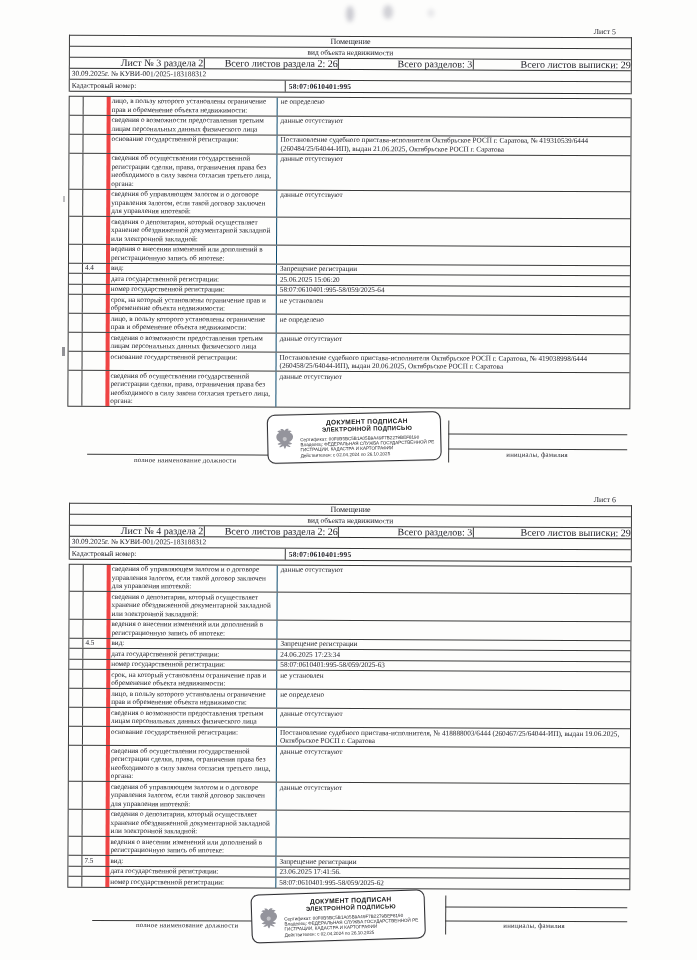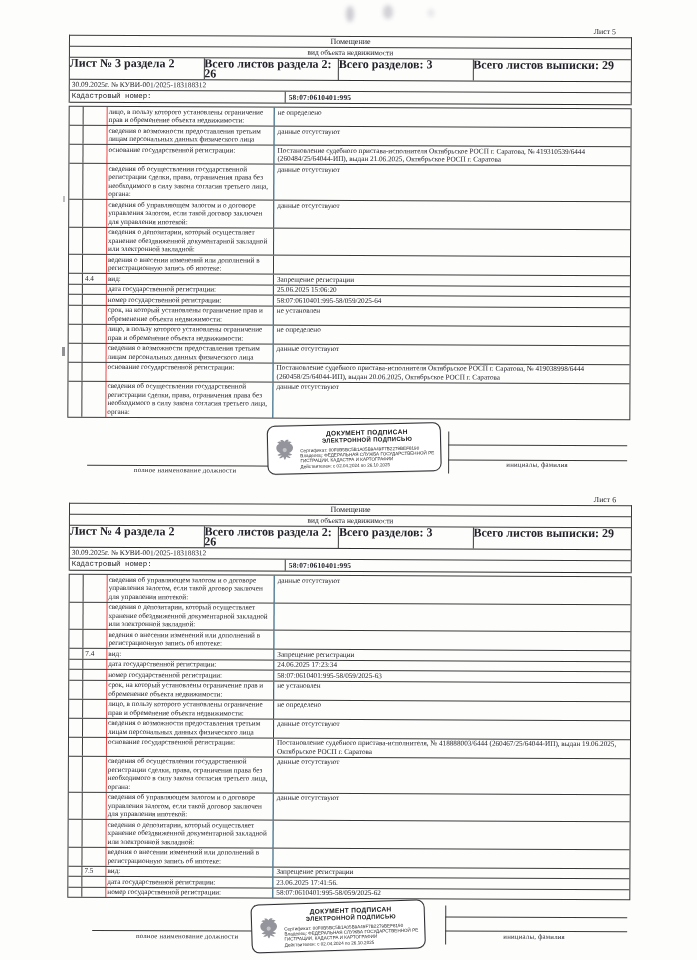--- a/index.html
+++ b/index.html
@@ -15,33 +15,33 @@
   .page{position:absolute;left:68px;width:563px;transform:rotate(.25deg);}
   #page1{top:25px;} #page2{top:493px;}
 
   .sheet-label{height:11px;line-height:11px;font-size:7.8px;text-align:right;padding-right:16px;}
 
   .head-box{border:1.2px solid #3b3b3b;border-bottom:none;}
   .hrow{text-align:center;border-bottom:1px solid #3b3b3b;}
   .hrow.title{font-size:8px;line-height:10px;}
   .hrow.subtitle{font-size:7.4px;line-height:9.5px;}
   .hcols{display:flex;border-bottom:1.8px solid #2e2e2e;}
-  .hc{flex:1;text-align:left;font-size:12px;line-height:10.5px;font-weight:bold;border-right:1px solid #3b3b3b;}
+  .hc{flex:1;text-align:right;font-size:10px;line-height:10.5px;font-weight:normal;border-right:1px solid #3b3b3b;}
   .hc:last-child{border-right:none;flex:1.18;}
   .hdate{font-size:7.4px;line-height:10px;padding-left:2px;border-bottom:1px solid #3b3b3b;}
   .hcad{display:flex;border-bottom:1.8px solid #2e2e2e;font-size:7.4px;line-height:11px;}
-  .hcad-l{width:213px;border-right:1px solid #3b3b3b;padding-left:2px;font-family:Liberation Mono, monospace;}
+  .hcad-l{width:213px;border-right:1px solid #3b3b3b;padding-left:2px;}
   .hcad-v{flex:1;padding-left:3px;font-weight:600;letter-spacing:.2px;}
 
   .body-table{margin-top:3.5px;border:1.2px solid #3b3b3b;}
   .brow{display:flex;border-bottom:1px solid #3b3b3b;}
   .brow:last-child{border-bottom:none;}
   .c{font-size:7.2px;line-height:8.5px;padding:.5px 1px;}
   .c1{width:13px;padding:0;border-right:1px solid #3b3b3b;}
-  .c2{width:20px;border-right:1px solid #ef4444;padding-left:2px;}
+  .c2{width:20px;border-right:4px solid #ef4444;padding-left:2px;}
   .cl{width:164px;border-right:1px solid #0c4a6e;}
   .cv{flex:1;padding-left:3px;}
 
   .footer{position:relative;height:86px;}
   .sig-line{position:absolute;border-top:1px solid #3a3a3a;}
   .sig-caption{position:absolute;font-size:6.8px;text-align:center;letter-spacing:.2px;}
   .ext-h{position:absolute;border-top:1px solid #3a3a3a;}
   .ext-v{position:absolute;border-left:1.4px solid #3a3a3a;}
 
   #page1 .sig-line.left{left:20px;width:196px;top:47px;}
@@ -250,21 +250,21 @@
         <div class="c cv"></div>
       </div>
       <div class="brow">
         <div class="c c1"></div>
         <div class="c c2"></div>
         <div class="c cl">ведения о внесении изменений или дополнений в регистрационную запись об ипотеке:</div>
         <div class="c cv"></div>
       </div>
       <div class="brow">
         <div class="c c1"></div>
-        <div class="c c2">7.4</div>
+        <div class="c c2">4.5</div>
         <div class="c cl">вид:</div>
         <div class="c cv">Запрещение регистрации</div>
       </div>
       <div class="brow">
         <div class="c c1"></div>
         <div class="c c2"></div>
         <div class="c cl">дата государственной регистрации:</div>
         <div class="c cv">24.06.2025 17:23:34</div>
       </div>
       <div class="brow">

